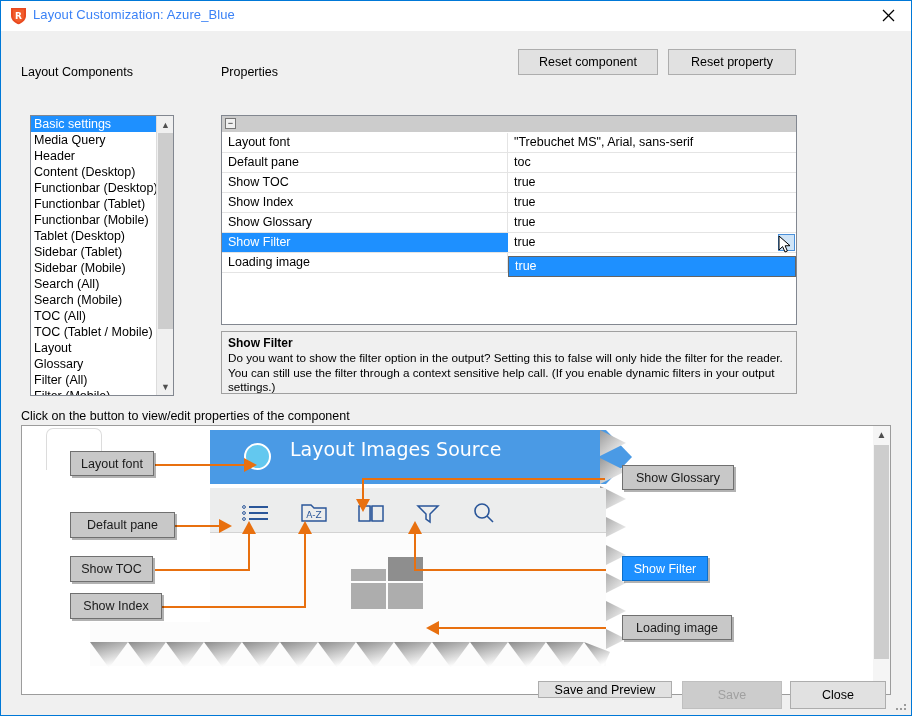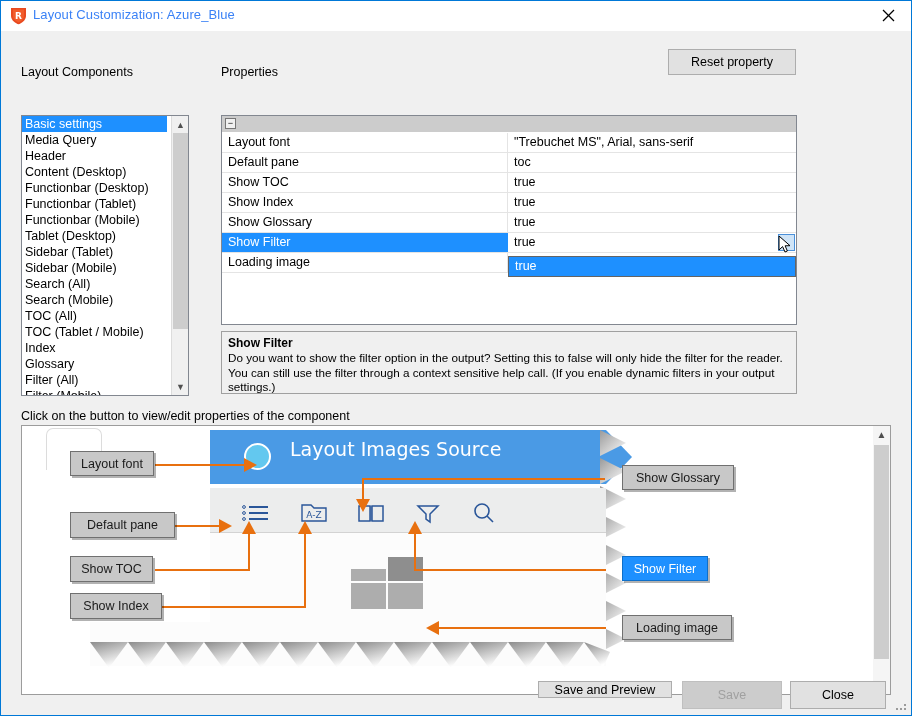--- a/index.html
+++ b/index.html
@@ -32,21 +32,21 @@
 
   
   .content{
     position:absolute;left:0;top:30px;width:910px;height:684px;background:#f0f0f0;
   }
 
   .lbl{position:absolute;font-size:12.5px;color:#000;}
 
   
   .listbox{
-    position:absolute;left:20px;top:84px;width:168px;height:281px;
+    position:absolute;left:29px;top:84px;width:144px;height:281px;
     background:#fff;border:1px solid #828790;box-sizing:border-box;overflow:hidden;
   }
   .list-inner{position:absolute;left:0;top:0;width:145px;}
   .list-item{
     height:16px;line-height:16px;padding-left:3px;font-size:12.5px;
     white-space:nowrap;color:#000;
   }
   .list-item.sel{background:#1e90ff;color:#fff;}
   .vscroll{
     position:absolute;right:0;top:0;width:17px;height:279px;background:#f0f0f0;
@@ -200,20 +200,21 @@
     <div class="close-btn">
       <svg width="13" height="13" viewBox="0 0 13 13">
         <line x1="1" y1="1" x2="12" y2="12" stroke="#000" stroke-width="1.2"></line>
         <line x1="12" y1="1" x2="1" y2="12" stroke="#000" stroke-width="1.2"></line>
       </svg>
     </div>
   </div>
 
   <div class="content">
 
+    <div class="btn" style="left:517px;top:18px;width:140px;height:26px;">Reset component</div>
     <div class="btn" style="left:667px;top:18px;width:128px;height:26px;">Reset property</div>
 
     <div class="lbl" style="left:20px;top:34px;">Layout Components</div>
     <div class="lbl" style="left:220px;top:34px;">Properties</div>
 
     <div class="listbox">
       <div class="list-inner" id="comp-list">
           <div class="list-item sel">Basic settings</div>
           <div class="list-item">Media Query</div>
           <div class="list-item">Header</div>
@@ -221,21 +222,21 @@
           <div class="list-item">Functionbar (Desktop)</div>
           <div class="list-item">Functionbar (Tablet)</div>
           <div class="list-item">Functionbar (Mobile)</div>
           <div class="list-item">Tablet (Desktop)</div>
           <div class="list-item">Sidebar (Tablet)</div>
           <div class="list-item">Sidebar (Mobile)</div>
           <div class="list-item">Search (All)</div>
           <div class="list-item">Search (Mobile)</div>
           <div class="list-item">TOC (All)</div>
           <div class="list-item">TOC (Tablet / Mobile)</div>
-          <div class="list-item">Index</div>
+          <div class="list-item">Layout</div>
           <div class="list-item">Glossary</div>
           <div class="list-item">Filter (All)</div>
           <div class="list-item">Filter (Mobile)</div>
         </div>
       <div class="vscroll">
         <div class="arrow up">▲</div>
         <div class="thumb" style="top:17px;height:196px;"></div>
         <div class="arrow dn">▼</div>
       </div>
     </div>

